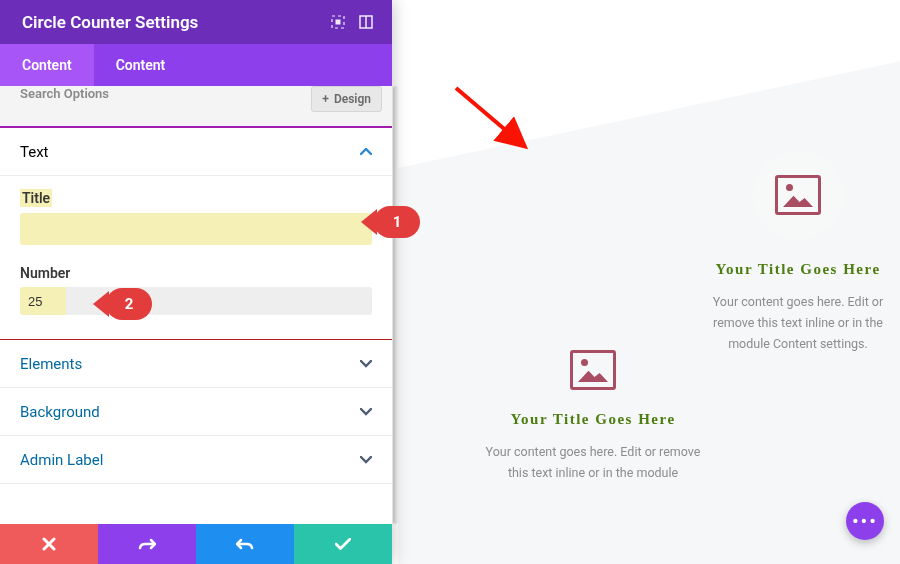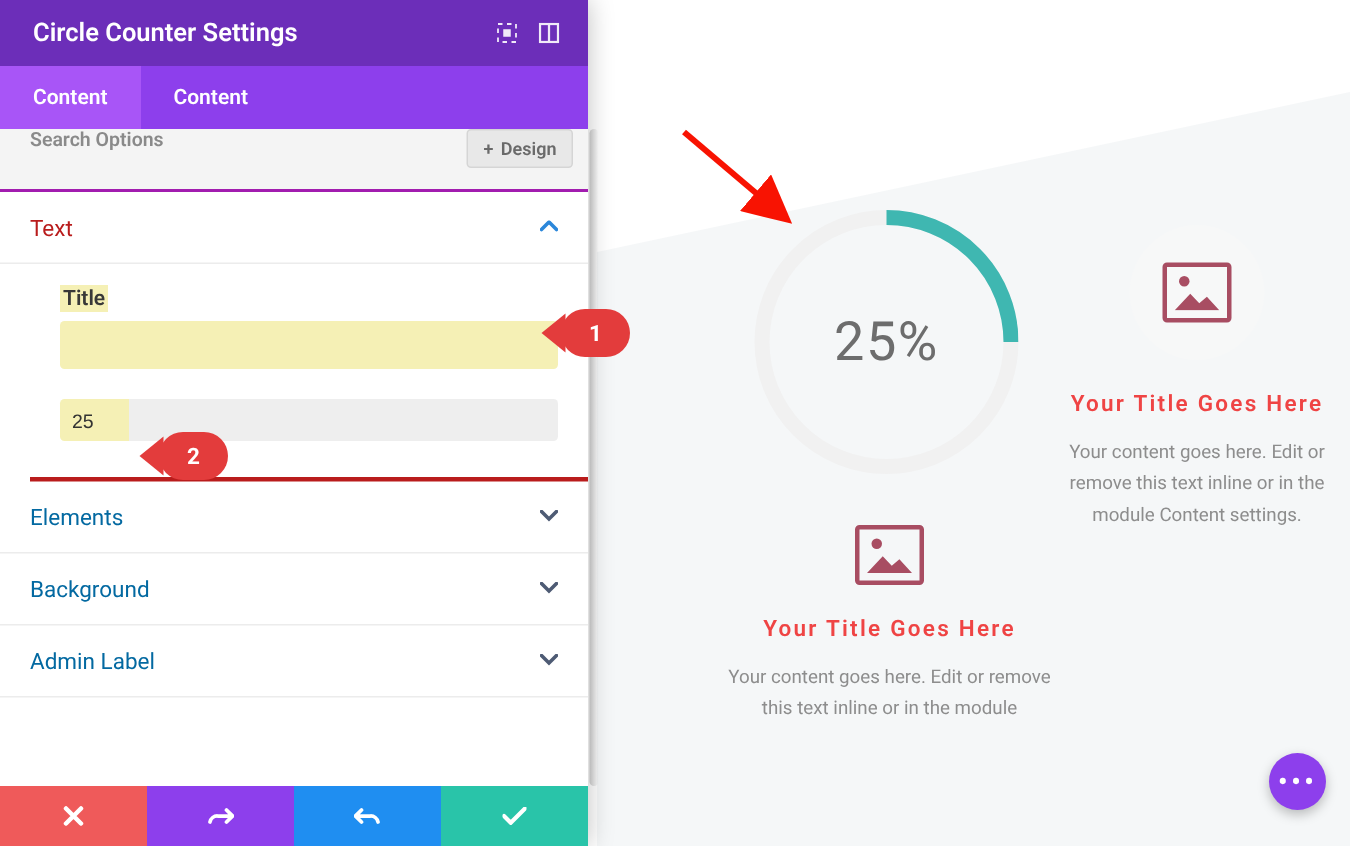--- a/index.html
+++ b/index.html
@@ -13,26 +13,26 @@
   .tab { flex: 0 0 auto; color: #fff; font-size: 14px; font-weight: 600; padding: 0 22px; display: flex; align-items: center; cursor: pointer; }
   .tab.active { background: #a855f7; }
 
   .search-row { display: flex; align-items: flex-start; background: #f4f4f4; height: 42px; padding: 0 10px 0 20px; border-bottom: 2px solid #a21caf; }
   .search-row .ph { color: #8a8a8a; font-size: 13px; font-weight: 600; flex: 1; }
   .filter-btn { background: #e8e8e8; border: 1px solid #d5d5d5; border-radius: 3px; color: #6a6a6a; font-size: 12px; padding: 5px 10px; display: flex; align-items: center; gap: 5px; cursor: pointer; font-weight: 600; }
 
   .sections-wrap { height: 396px; overflow: hidden; position: relative; }
 
   .section-head { display: flex; align-items: center; height: 48px; padding: 0 20px; font-size: 15px; color: #0369a1; border-bottom: 1px solid #ececec; cursor: pointer; }
-  .section-head.open { color: #b91c1c; }
+  .section-head.open { color: #000000; }
   .section-head .lbl { flex: 1; }
   .chev { font-weight: 900; color: #4e5b74; font-size: 13px; }
   .section-head.open .chev { color: #2b87da; }
 
-  .section-body { padding: 12px 20px 18px 20px; border-bottom: 3px solid #b91c1c; margin-left: 20px; }
+  .section-body { padding: 12px 20px 18px 20px; border-bottom: 1px solid #b91c1c; }
   .field-label { font-size: 14px; color: #383838; font-weight: 600; margin-bottom: 6px; }
   .field-input { width: 100%; height: 30px; background: #f1f1f1; border: none; border-radius: 3px; padding: 4px 8px; font-size: 13px; color: #333; outline: none; }
   .title-input-wrap { position: relative; margin-bottom: 20px; }
   .title-input-wrap .field-input { height: 32px; background: #f5f0b5; }
   .title-input-wrap .field-label { display: inline-block; background: #f5f0b5; padding: 1px 2px; }
   .number-input-wrap { position: relative; margin-bottom: 6px; }
   .number-input-wrap .field-input { background: linear-gradient(to right, #f5f0b5 0, #f5f0b5 46px, #eeeeee 46px, #eeeeee 100%); height: 28px; }
 
   .bottom-actions { position: absolute; bottom: 0; left: 0; right: 0; height: 40px; display: flex; }
   .act { flex: 1; display: flex; align-items: center; justify-content: center; color: #fff; font-size: 16px; cursor: pointer; }
@@ -52,21 +52,21 @@
   .circle-counter .prog { position: absolute; inset: 0; }
   .circle-counter .val { position: absolute; inset: 0; display: flex; align-items: center; justify-content: center; font-size: 36px; color: #6d6d6d; letter-spacing: 1px; }
 
   .blurb { position: absolute; text-align: center; }
   .blurb.right { left: 300px; top: 150px; width: 200px; }
   .blurb.bottom { left: 85px; top: 350px; width: 220px; }
   .blurb .img-circle { width: 90px; height: 90px; border-radius: 50%; background: #f7f8f8; margin: 0 auto 18px; display: flex; align-items: center; justify-content: center; }
   .blurb .img-ico { width: 46px; height: 40px; border: 3px solid #a84d62; border-radius: 3px; position: relative; }
   .blurb .img-ico::before { content: ""; position: absolute; width: 7px; height: 7px; background: #a84d62; border-radius: 50%; top: 6px; left: 8px; }
   .blurb .img-ico::after { content: ""; position: absolute; left: 5px; right: 5px; bottom: 5px; height: 14px; background: linear-gradient(135deg, transparent 0%, transparent 30%, #a84d62 30%, #a84d62 60%, transparent 60%, transparent 65%, #a84d62 65%); clip-path: polygon(0 100%, 35% 20%, 55% 65%, 72% 35%, 100% 100%); background: #a84d62; }
-  .blurb h4 { color: #ef4444; font-size: 15px; letter-spacing: 1.5px; line-height: 1.5; font-weight: 600; margin-bottom: 10px; }
+  .blurb h4 { color: #4d7c0f; font-size: 15px; letter-spacing: 1.5px; line-height: 1.5; font-weight: 600; margin-bottom: 10px; font-family: Liberation Serif, serif; }
   .blurb p { color: #8d8d8d; font-size: 12.5px; line-height: 1.7; }
 
   .fab { position: absolute; right: 16px; bottom: 24px; width: 38px; height: 38px; border-radius: 50%; background: #8d3fec; color: #fff; display: flex; align-items: center; justify-content: center; font-size: 20px; cursor: pointer; box-shadow: 0 3px 8px rgba(0,0,0,0.25); letter-spacing: 2px; }
 
   .arrow { position: absolute; left: 450px; top: 82px; width: 90px; height: 80px; z-index: 20; }
 
   .badge { position: absolute; width: 46px; height: 32px; background: #e33c3c; border-radius: 16px 16px 16px 16px; color: #fff; display: flex; align-items: center; justify-content: center; font-weight: 700; font-size: 15px; z-index: 25; }
   .badge::before { content: ""; position: absolute; left: -13px; top: 3px; width: 0; height: 0; border-top: 13px solid transparent; border-bottom: 13px solid transparent; border-right: 16px solid #e33c3c; }
   .badge.b1 { left: 374px; top: 206px; }
   .badge.b2 { left: 106px; top: 288px; }
@@ -112,20 +112,21 @@
             <path d="M1 6 L6 1 L11 6" fill="none" stroke="#2b87da" stroke-width="2.4" stroke-linecap="round"></path>
           </svg>
       </span>
     </div>
     <div class="section-body">
       <div class="title-input-wrap">
         <div class="field-label">Title</div>
         <input class="field-input" value="" style="">
       </div>
       <div class="number-input-wrap">
+        <div class="field-label">Number</div>
         <input class="field-input" value="25" style="">
       </div>
     </div>
 
     <div class="section-head">
       <span class="lbl">Elements</span>
       <span class="chev">
         <svg width="12" height="8" viewBox="0 0 12 8">
             <path d="M1 1 L6 6 L11 1" fill="none" stroke="#4e5b74" stroke-width="2.4" stroke-linecap="round"></path>
           </svg>
@@ -170,27 +171,20 @@
           <path d="M1 6 L5.5 10.5 L15 1" fill="none" stroke="#fff" stroke-width="2.8" stroke-linecap="round"></path>
         </svg>
     </div>
   </div>
 
   <div class="panel-right-border"></div>
 </div>
 
 <div class="preview">
   <div class="preview-inner">
-    <div class="circle-counter">
-      <div class="track"></div>
-      <svg class="prog" viewBox="0 0 176 176">
-        <circle cx="88" cy="88" r="83" fill="none" stroke="#3fb7b1" stroke-width="10" stroke-dasharray="130.3 521.2" transform="rotate(-90 88 88)" stroke-linecap="butt"></circle>
-      </svg>
-      <div class="val">25%</div>
-    </div>
 
     <div class="blurb right">
       <div class="img-circle">
         <div class="img-ico"></div>
       </div>
       <h4>Your Title Goes Here</h4>
       <p>Your content goes here. Edit or remove this text inline or in the module Content settings.</p>
     </div>
 
     <div class="blurb bottom">

